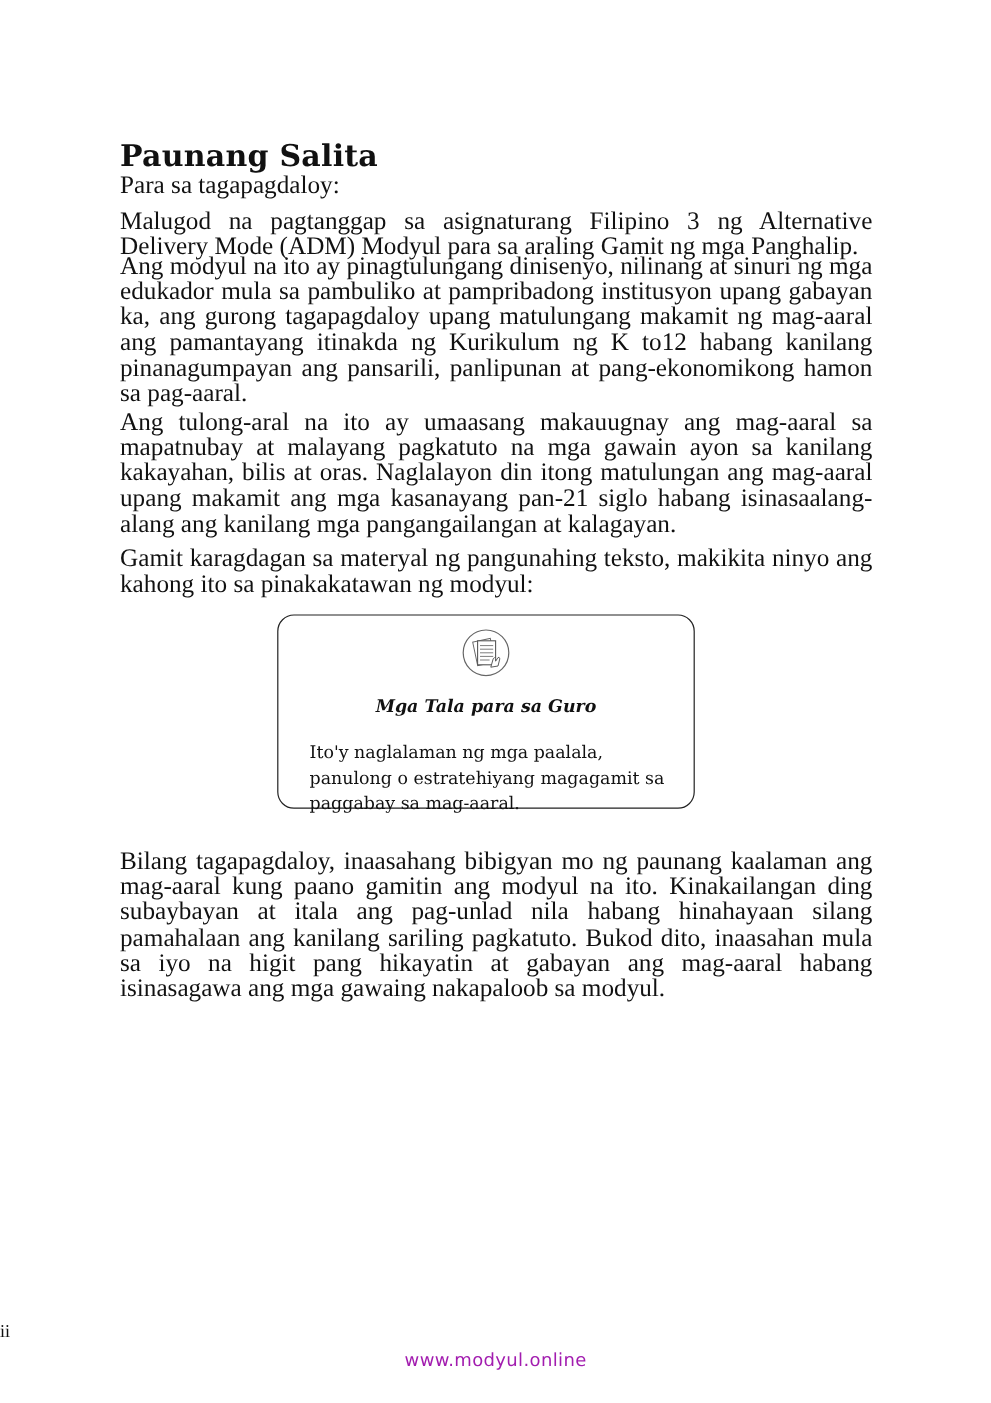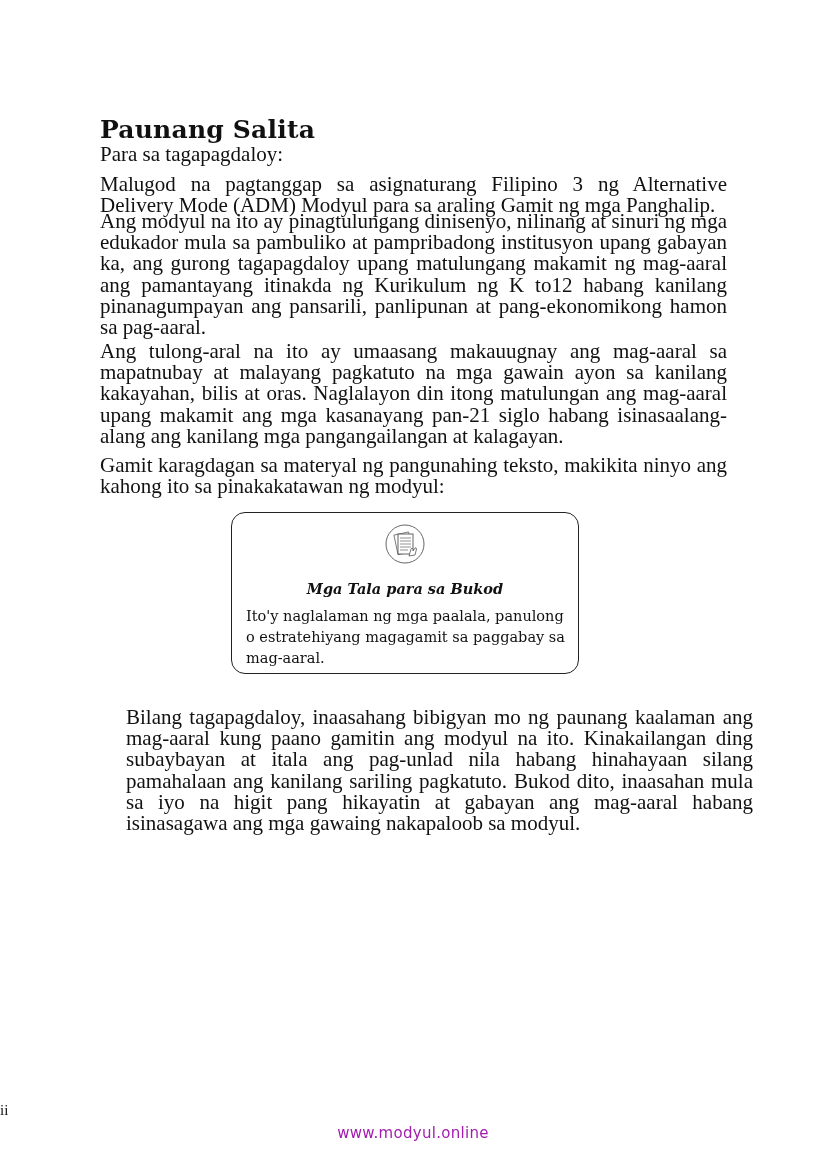--- a/index.html
+++ b/index.html
@@ -4,25 +4,25 @@
 <style>
   html, body { margin:0; padding:0; background:#ffffff; }
   body { width:826px; height:1169px; position:relative; overflow:hidden; font-family:"DejaVu Serif","Liberation Serif",serif; color:#111; }
   .title { position:absolute; left:100px; top:115px; font-family:"DejaVu Serif",serif; font-weight:bold; font-size:25px; letter-spacing:0.2px; margin:0; }
   .para { position:absolute; left:100px; width:627px; font-family:Liberation Serif, serif; font-size:21px; line-height:21.2px; text-align:justify; margin:0; }
   .p0 { top:144px; }
   .p1 { top:174px; }
   .p2 { top:211px; }
   .p3 { top:341px; }
   .p4 { top:455px; }
-  .p5 { top:707px;margin-left:26px; }
+  .p5 { top:707px; }
   .notebox { position:absolute; left:231px; top:512px; width:348px; height:162px; border:1.5px solid #222; border-radius:14px; box-sizing:border-box; }
   .note-icon { position:absolute; left:153px; top:11px; width:40px; height:40px; }
   .note-title { position:absolute; left:0; right:0; top:67px; text-align:center; font-family:"DejaVu Serif",serif; font-weight:bold; font-style:italic; font-size:14.5px; margin:0; }
-  .note-body { position:absolute; left:14px; right:10px; top:93px; font-family:"DejaVu Serif",serif; font-size:14.5px; line-height:21px; margin:0; }
+  .note-body { position:absolute; left:14px; right:10px; top:93px; font-family:"DejaVu Serif",serif; font-size:14.5px; line-height:21px; margin:12px; }
   .pagenum { position:absolute; left:0; width:826px; top:1102px; font-family:"Liberation Serif",serif; font-size:15px; }
   .watermark { position:absolute; left:0; width:826px; top:1124px; text-align:center; font-family:"DejaVu Sans",sans-serif; font-size:15px; color:#a21caf; letter-spacing:0.3px; }
 </style>
 </head>
 <body>
 
 <h1 class="title">Paunang Salita</h1>
 
 <p class="para p0">Para sa tagapagdaloy:</p>
 <p class="para p1">Malugod na pagtanggap sa asignaturang Filipino 3 ng Alternative Delivery Mode (ADM) Modyul para sa araling Gamit ng mga Panghalip.</p>
@@ -37,20 +37,20 @@
       <rect x="11" y="9" width="15" height="20" fill="#fff" stroke="#666" stroke-width="0.8"></rect>
     </g>
     <rect x="13" y="10" width="15" height="20" fill="#fff" stroke="#555" stroke-width="0.9"></rect>
     <line x1="15" y1="14" x2="26" y2="14" stroke="#777" stroke-width="0.8"></line>
     <line x1="15" y1="17" x2="26" y2="17" stroke="#777" stroke-width="0.8"></line>
     <line x1="15" y1="20" x2="26" y2="20" stroke="#777" stroke-width="0.8"></line>
     <line x1="15" y1="23" x2="26" y2="23" stroke="#777" stroke-width="0.8"></line>
     <line x1="15" y1="26" x2="23" y2="26" stroke="#777" stroke-width="0.8"></line>
     <path d="M24 32 L26 25 Q27 23 28 25 L28 27 L30 24 Q31 23 31.5 25 L30 31 Z" fill="#fff" stroke="#555" stroke-width="0.8"></path>
   </svg>
-  <p class="note-title">Mga Tala para sa Bukod</p>
+  <p class="note-title">Mga Tala para sa Guro</p>
   <p class="note-body">Ito'y naglalaman ng mga paalala, panulong o estratehiyang magagamit sa paggabay sa mag-aaral.</p>
 </div>
 
 <p class="para p5">Bilang tagapagdaloy, inaasahang bibigyan mo ng paunang kaalaman ang mag-aaral kung paano gamitin ang modyul na ito. Kinakailangan ding subaybayan at itala ang pag-unlad nila habang hinahayaan silang pamahalaan ang kanilang sariling pagkatuto. Bukod dito, inaasahan mula sa iyo na higit pang hikayatin at gabayan ang mag-aaral habang isinasagawa ang mga gawaing nakapaloob sa modyul.</p>
 
 <div class="pagenum">ii</div>
 <div class="watermark">www.modyul.online</div>
 
 </body></html>

